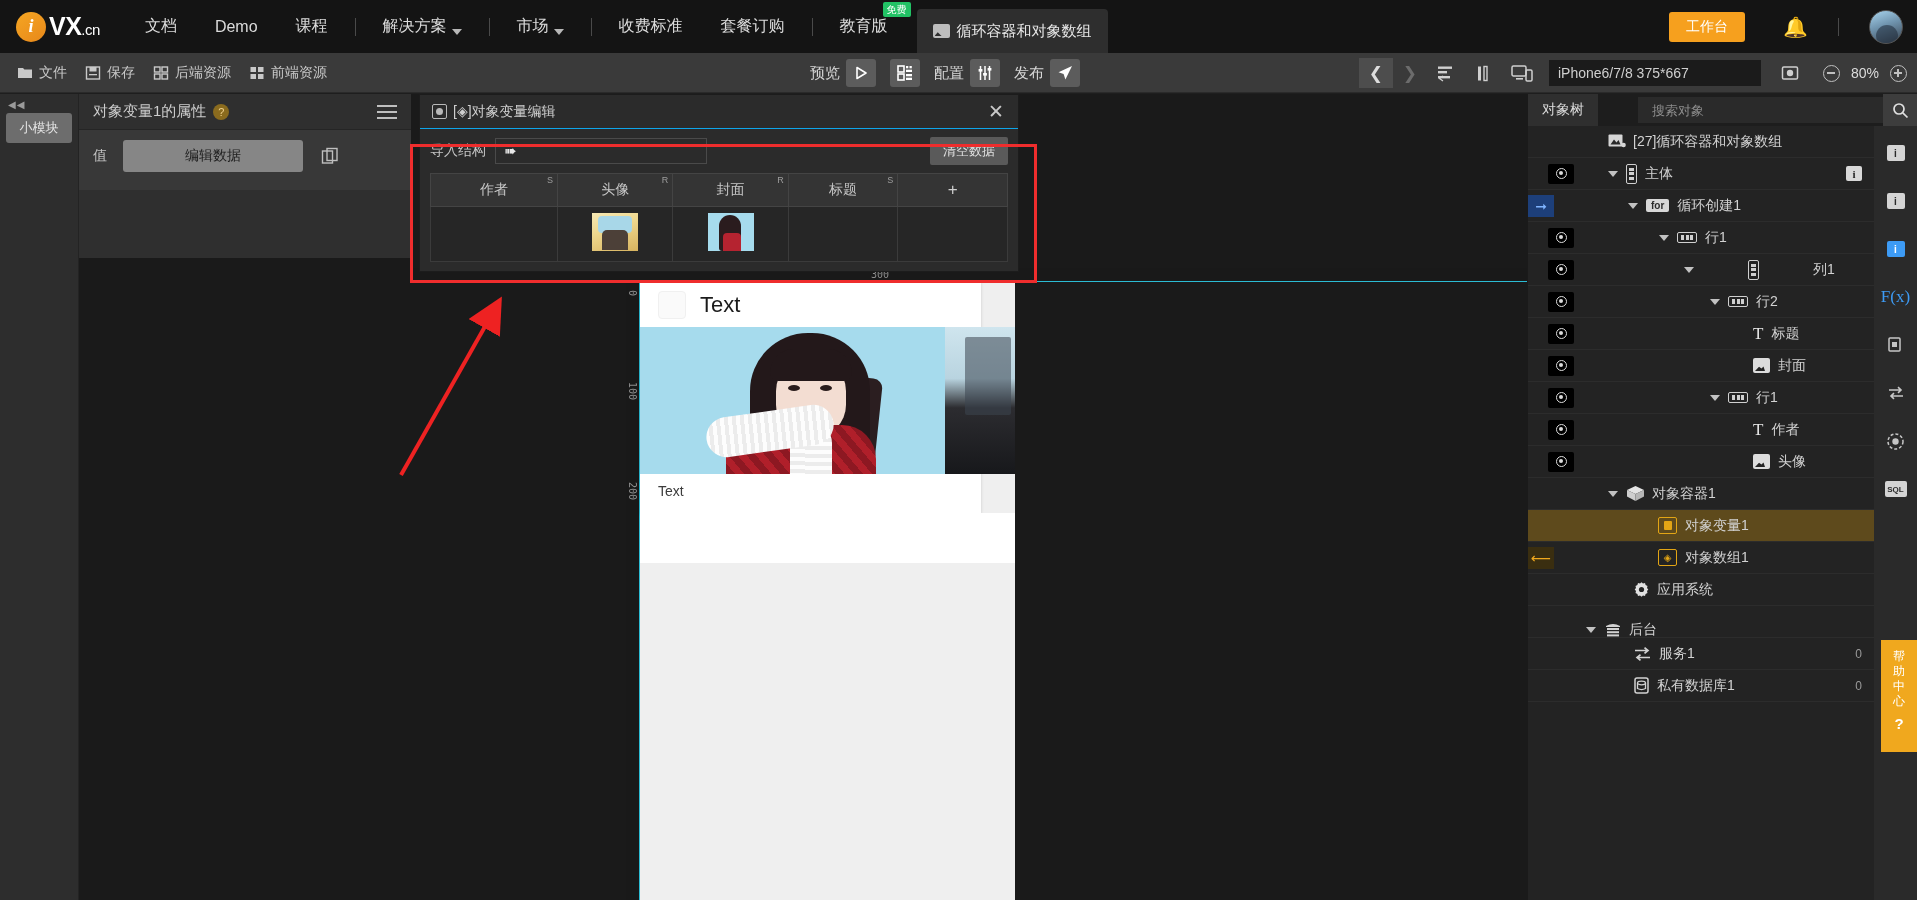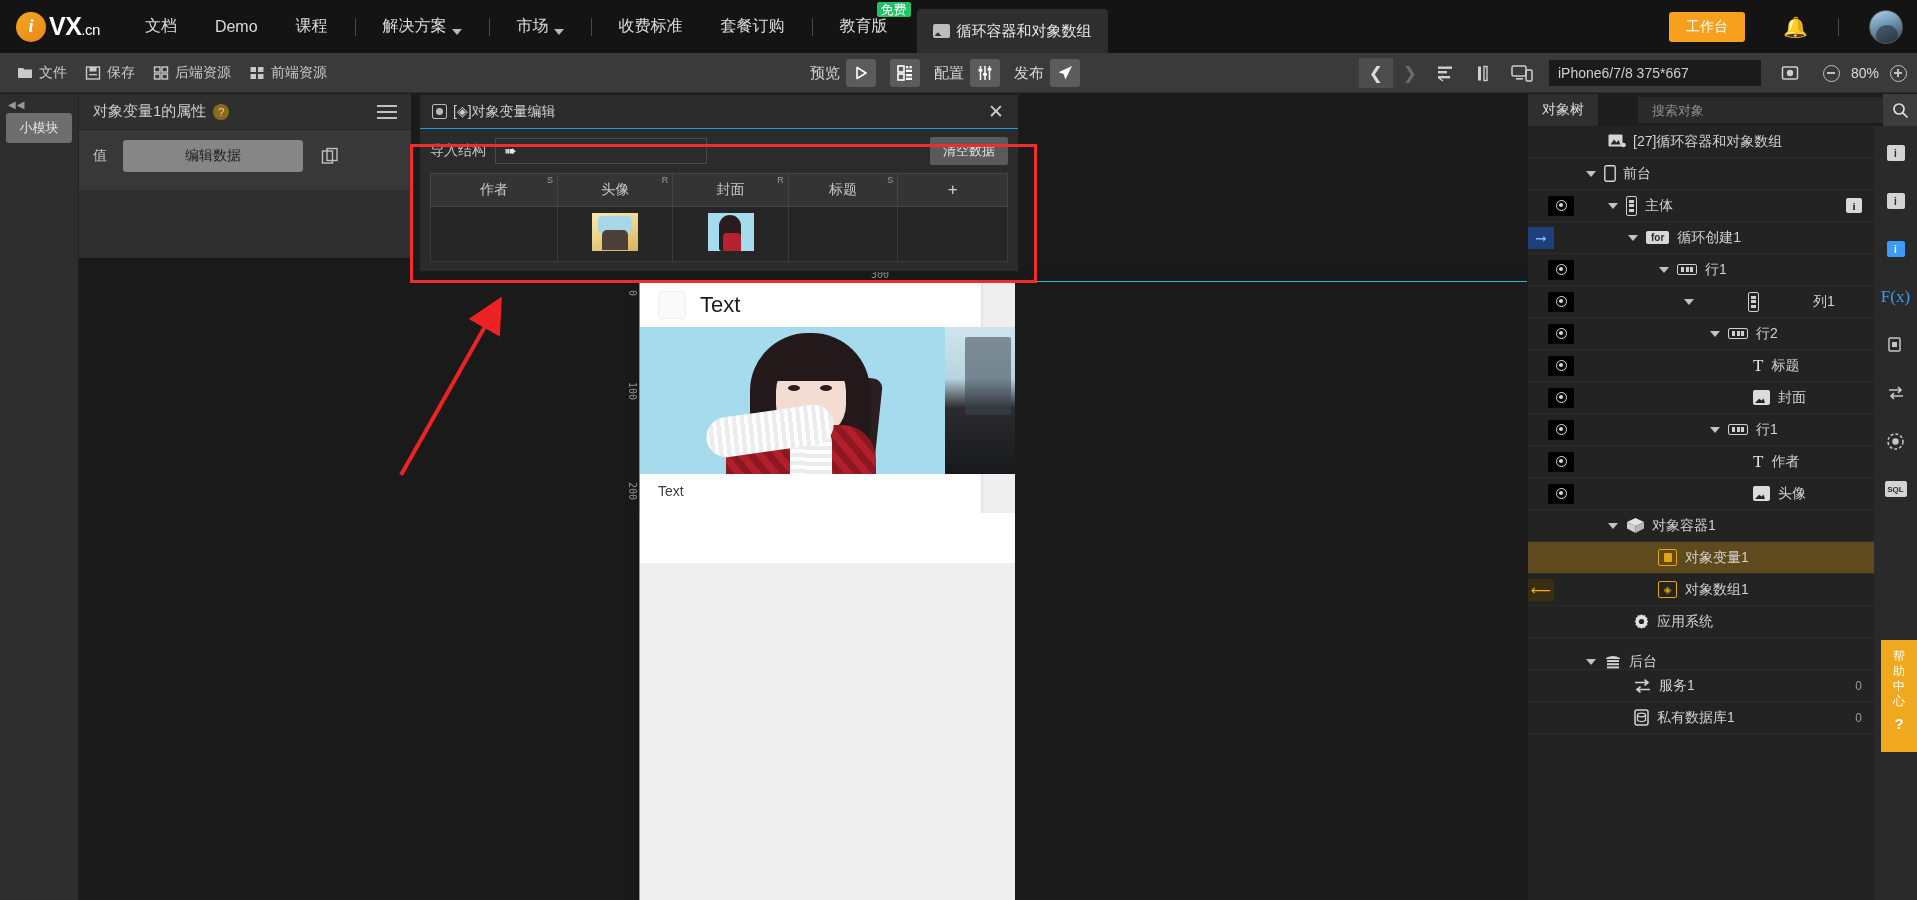--- a/index.html
+++ b/index.html
@@ -40,21 +40,21 @@
     white-space: nowrap;
   }
   .nav-caret {
     display: inline-block; margin-left: 5px; width: 0; height: 0;
     border-left: 5px solid transparent; border-right: 5px solid transparent;
     border-top: 6px solid #b8b8b8; position: relative; top: 5px;
   }
   .nav-sep { width: 1px; height: 18px; background: #4a4a4a; margin: 0 8px; }
   .badge-free {
     position: absolute; top: 2px; right: -4px;
-    background: #22c265; color: #fff; font-size: 13px;
+    background: #22c265; color: #fff; font-size: 10px;
     padding: 1px 4px; border-radius: 2px; line-height: 13px;
   }
   .tab-active {
     background: #2e2e2e; height: 44px; align-self: flex-end;
     border-radius: 4px 4px 0 0; display: flex; align-items: center;
     padding: 0 16px; color: #e8e8e8; font-size: 15px; margin-left: 10px;
     cursor: pointer;
   }
   .tab-icon {
     width: 17px; height: 14px; margin-right: 7px;
@@ -823,31 +823,20 @@
             <svg width="18" height="15" viewBox="0 0 18 15">
               <rect x="0.5" y="0.5" width="14" height="12" rx="1" fill="#d6d6d6"></rect>
               <path d="M2.5 10.5 L6 5.5 L8.5 8.5 L10.5 6 L12.5 10.5 Z" fill="#2a2a2a"></path>
               <circle cx="15.6" cy="11" r="2.2" fill="#d6d6d6"></circle>
             </svg>
           </span>
           <span>[27]循环容器和对象数组</span>
         </span>
       </div>
 
-      <div class="tnode">
-        <span class="tw" style="padding-left:58px;">
-          <i class="caret"></i>
-          <span class="nico">
-            <svg width="12" height="17" viewBox="0 0 12 17">
-              <rect x="0.8" y="0.8" width="10.4" height="15.4" rx="1.6" fill="none" stroke="#d6d6d6" stroke-width="1.4"></rect>
-            </svg>
-          </span>
-          <span>前台</span>
-        </span>
-      </div>
 
       <div class="tnode">
         <span class="eye">
             <i></i>
           </span>
         <span class="tw" style="padding-left:80px;">
           <i class="caret"></i>
           <span class="colico">
               <b></b>
               <b></b>

